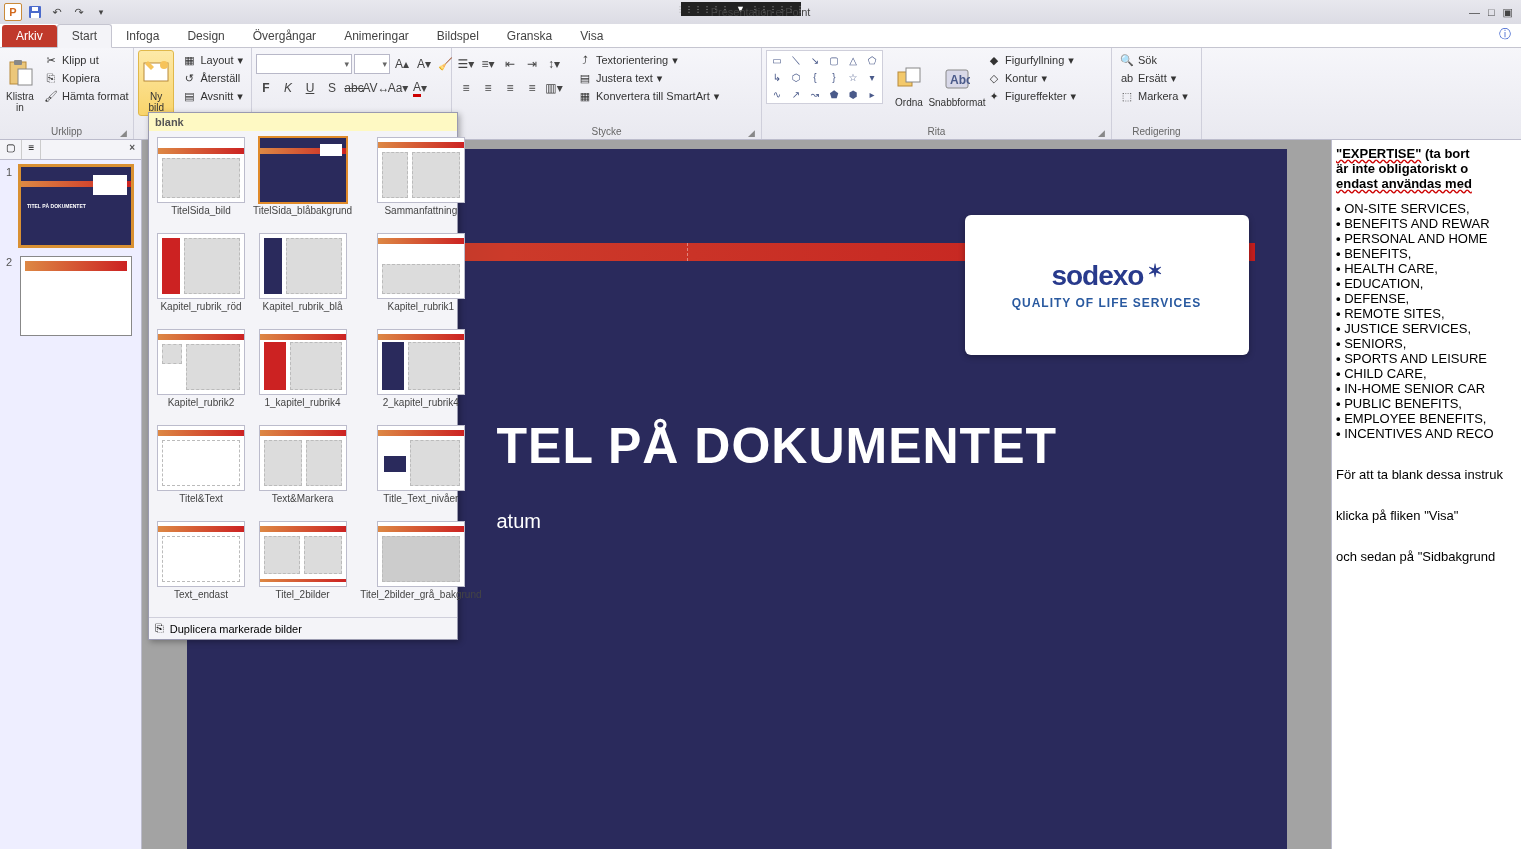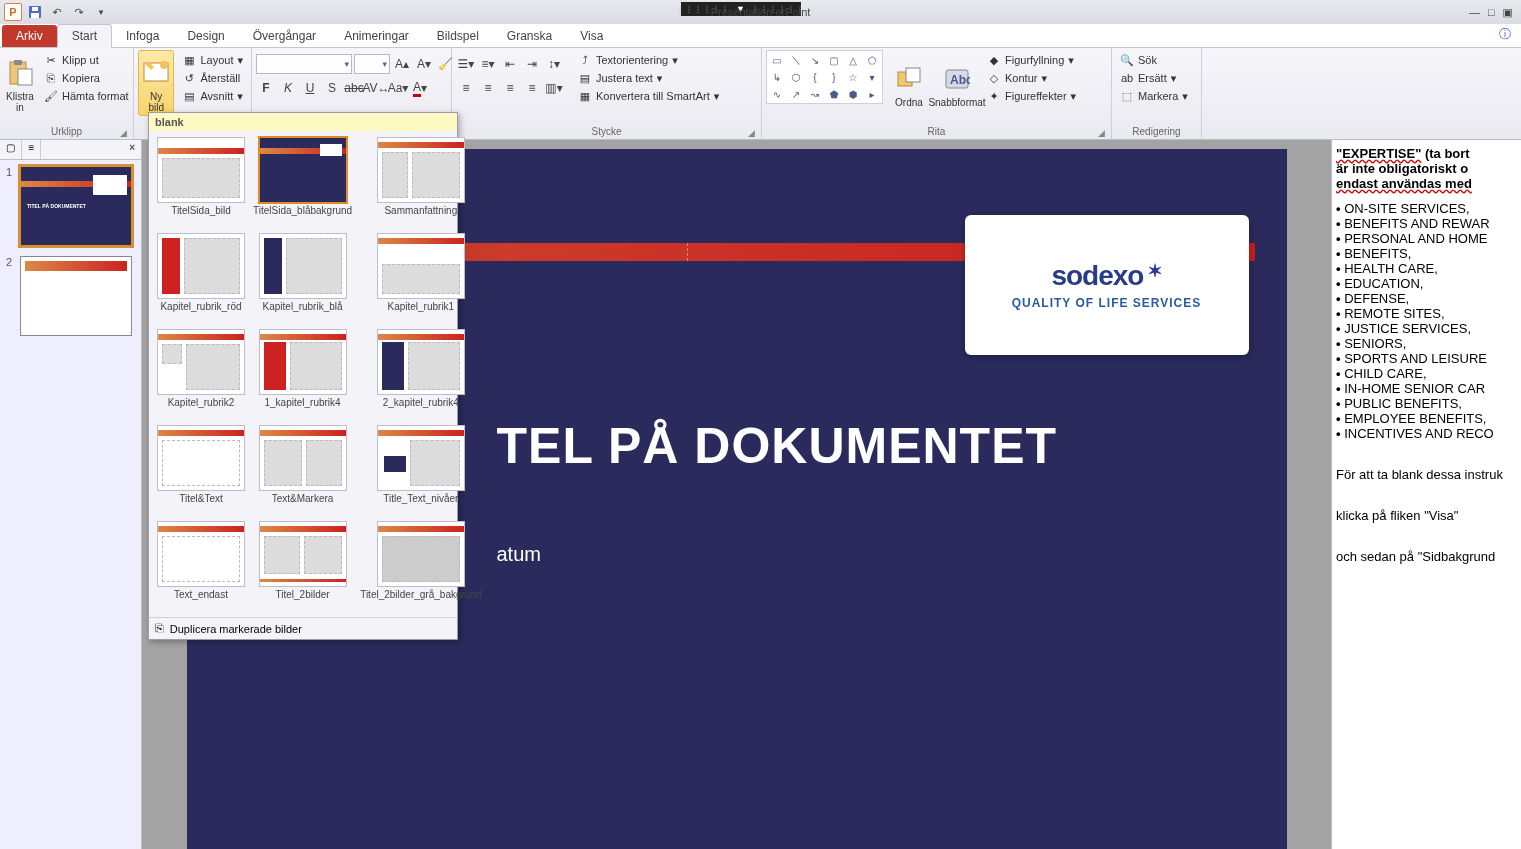--- a/index.html
+++ b/index.html
@@ -78,21 +78,21 @@
 .canvas-wrap { flex:1; background:#a3a3a3; display:flex; justify-content:center; align-items:flex-end; overflow:hidden; position:relative;}
 .slide { width:1100px; height:700px; background:#2a2a5c; position:relative; margin-top:4px;}
 .slide .redbar { position:absolute; top:94px; left:0; right:32px; height:18px; background:linear-gradient(90deg,#9a3a2a 0%, #cc3a2a 30%, #c41e1e 100%);}
 .slide .redbar-dash { position:absolute; top:94px; left:500px; width:150px; height:18px; border-left:1px dashed rgba(255,255,255,.4);}
 .slide .redbar-text{position:absolute; top:96px; right:50px; color:#fff; font-weight:bold; font-size:13px; letter-spacing:1px;}
 .slide .card { position:absolute; top:66px; right:38px; width:284px; height:140px; background:#fff; border-radius:6px; box-shadow:0 2px 6px rgba(0,0,0,.3); display:flex; flex-direction:column; align-items:center; justify-content:center;}
 .slide .logo { color:#283a8c; font-size:28px; font-weight:600; letter-spacing:-1px; display:flex; align-items:flex-start;}
 .slide .logo .star{color:#283a8c; font-size:18px; margin-left:4px;}
 .slide .qol { color:#2a5aa0; font-size:12px; font-weight:bold; letter-spacing:1px; margin-top:4px;}
 .slide .title { position:absolute; top:268px; left:310px; color:#fff; font-size:50px; font-weight:bold; letter-spacing:1px;}
-.slide .subtitle { position:absolute; top:394px; left:310px; color:#fff; font-size:20px;}
+.slide .subtitle { position:absolute; top:361px; left:310px; color:#fff; font-size:20px;}
 
 .notes-pane { width:190px; background:#fff; border-left:1px solid #bcbccc; padding:6px 4px; font-size:13px; overflow:hidden;}
 .notes-pane .hl{font-weight:bold;}
 .notes-pane .wavy{text-decoration:underline wavy #c00;}
 .notes-pane ul{list-style:none; margin-top:10px;}
 .notes-pane li{margin:0 0;}
 .notes-pane li::before{content:"• "; font-weight:bold;}
 .notes-pane .foot{margin-top:26px; font-size:13px;}
 
 svg { display:block;}

